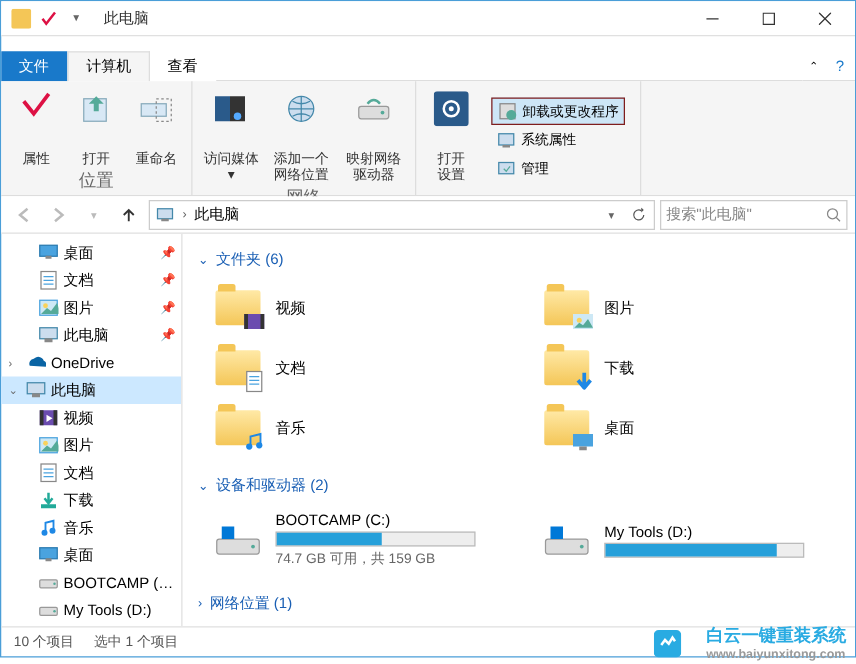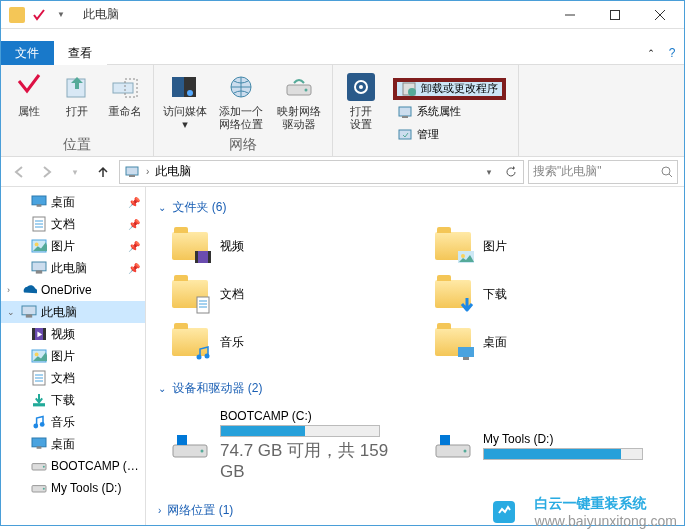--- a/index.html
+++ b/index.html
@@ -19,26 +19,26 @@
 .tab.file { background: #1979ca; color: #fff; }
 .tab.active { background: #f5f5f5; border-top: 1px solid #ddd; border-left: 1px solid #ddd; border-right: 1px solid #ddd; }
 .tabs .spacer { flex: 1; border-bottom: 1px solid #ddd; }
 .tabs .help { width: 24px; display: flex; align-items: center; justify-content: center; color: #1979ca; border-bottom: 1px solid #ddd; font-size: 12px; }
 .tabs .chev { width: 18px; display: flex; align-items: center; justify-content: center; font-size: 9px; border-bottom: 1px solid #ddd; }
 
 .ribbon { height: 92px; background: #f5f5f5; display: flex; border-bottom: 1px solid #ddd; }
 .rgroup { border-right: 1px solid #ddd; padding: 4px 6px 2px 6px; display: flex; flex-direction: column; }
 .rgroup .row { display: flex; gap: 4px; flex: 1; }
 .rgroup .glabel { font-size: 14px; color: #666; text-align: center; padding-top: 2px; }
-.rbtn { display: flex; flex-direction: column; align-items: center; justify-content: flex-start; width: 44px; padding-top: 2px; }
+.rbtn { display: flex; flex-direction: column; align-items: center; justify-content: flex-start; width: 44px; padding-top: 2px; gap: 16px; }
 .rbtn .ricon { width: 32px; height: 32px; display: flex; align-items: center; justify-content: center; }
 .rbtn .rlbl { font-size: 11px; color: #333; text-align: center; line-height: 13px; margin-top: 2px; }
 .rbtn-sm { display: flex; align-items: center; gap: 4px; padding: 2px 4px; font-size: 11px; height: 22px; }
 .rbtn-sm .sicon { width: 16px; height: 16px; display: flex; align-items: center; justify-content: center; }
-.rbtn-sm.hl { border: 4px solid #7f1d1d; background: #cde6f7; }
+.rbtn-sm.hl { border: 1px solid #7f1d1d; background: #cde6f7; align-items: flex-end; }
 .sysgroup { display: flex; flex-direction: column; justify-content: center; gap: 1px; padding: 2px 6px; }
 
 .addrbar { height: 30px; display: flex; align-items: center; gap: 4px; padding: 2px 6px; background: #fff; border-bottom: 1px solid #e0e0e0; }
 .navbtn { width: 24px; height: 24px; display: flex; align-items: center; justify-content: center; color: #999; border-radius: 2px; }
 .navbtn.enabled { color: #333; }
 .addrbox { flex: 1; height: 24px; border: 1px solid #ccc; display: flex; align-items: center; padding: 0 4px; gap: 6px; font-size: 12px; }
 .addrbox .crumb-icon { width: 16px; height: 16px; }
 .addrbox .spacer2 { flex: 1; }
 .addrbox .drbtn { width: 16px; display: flex; align-items: center; justify-content: center; font-size: 9px; color: #666; }
 .searchbox { width: 150px; height: 24px; border: 1px solid #ccc; display: flex; align-items: center; padding: 0 4px; font-size: 12px; color: #888; }
@@ -61,26 +61,26 @@
 .folder-item { display: flex; align-items: center; gap: 10px; padding: 4px; }
 .folder-item .ficon { width: 40px; height: 36px; display: flex; align-items: center; justify-content: center; position: relative; }
 .folder-item .fname { font-size: 12px; }
 .drive-grid { display: grid; grid-template-columns: 1fr 1fr; gap: 4px 20px; margin-bottom: 16px; padding-left: 8px; }
 .drive-item { display: flex; align-items: center; gap: 10px; padding: 4px; }
 .drive-item .dicon { width: 40px; height: 40px; display: flex; align-items: center; justify-content: center; }
 .drive-info { display: flex; flex-direction: column; gap: 2px; flex: 1; }
 .drive-name { font-size: 12px; }
 .drive-bar { width: 160px; height: 12px; border: 1px solid #bbb; background: #eee; }
 .drive-fill { height: 100%; background: #26a0da; }
-.drive-stat { font-size: 17px; color: #666; }
+.drive-stat { font-size: 11px; color: #666; }
 
 .statusbar { height: 24px; border-top: 1px solid #e0e0e0; display: flex; align-items: center; padding: 0 10px; font-size: 11px; color: #555; gap: 16px; }
 
 .watermark { position: absolute; right: 8px; bottom: 2px; font-size: 14px; color: #29abe2; display: flex; align-items: center; gap: 20px; font-weight: bold; }
-.watermark .wurl { font-size: 14px; color: #999; font-weight: normal; }
+.watermark .wurl { font-size: 10px; color: #999; font-weight: bold; }
 
 .folder-base { width: 36px; height: 28px; background: linear-gradient(#ffe9a6, #f4c657); border-radius: 2px; position: relative; }
 .folder-base::before { content:''; position:absolute; top:-5px; left:2px; width:14px; height:6px; background:#f4c657; border-radius:2px 2px 0 0; }
 .folder-overlay { position: absolute; bottom: -2px; right: -2px; width: 18px; height: 18px; }
 
 .drive-svg { width:38px; height:30px; }
 </style>
 </head>
 <body>
 
@@ -114,20 +114,21 @@
       </div>
     <div class="winbtn close">
         <svg width="10" height="10">
           <path d="M0 0 L10 10 M10 0 L0 10" stroke="#333"></path>
         </svg>
       </div>
   </div>
 
   <div class="tabs">
     <div class="tab file">文件</div>
+    <div class="tab active">计算机</div>
     <div class="tab">查看</div>
     <div class="spacer"></div>
     <div class="chev">⌃</div>
     <div class="help">?</div>
   </div>
 
   <div class="ribbon">
     <div class="rgroup">
       <div class="row">
         <div class="rbtn">
@@ -537,20 +538,24 @@
   </div>
           </div>
         </div>
       <div class="section-hdr">
           <span class="exp">›</span>
           <span>网络位置 (1)</span>
         </div>
     </div>
   </div>
 
+  <div class="statusbar">
+    <span>10 个项目</span>
+    <span>选中 1 个项目</span>
+  </div>
 </div>
 
 <div class="watermark">
   <svg width="22" height="22">
       <rect width="22" height="22" rx="4" fill="#29abe2"></rect>
       <path d="M6 12 l3 -4 l3 3 l3 -5 l2 3" stroke="#fff" stroke-width="2" fill="none"></path>
     </svg>
   <div>
     <div>白云一键重装系统</div>
     <div class="wurl">www.baiyunxitong.com</div>

